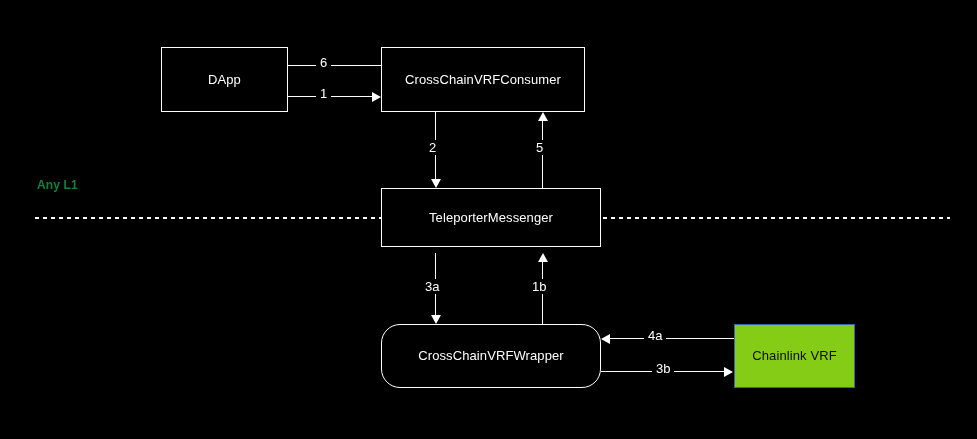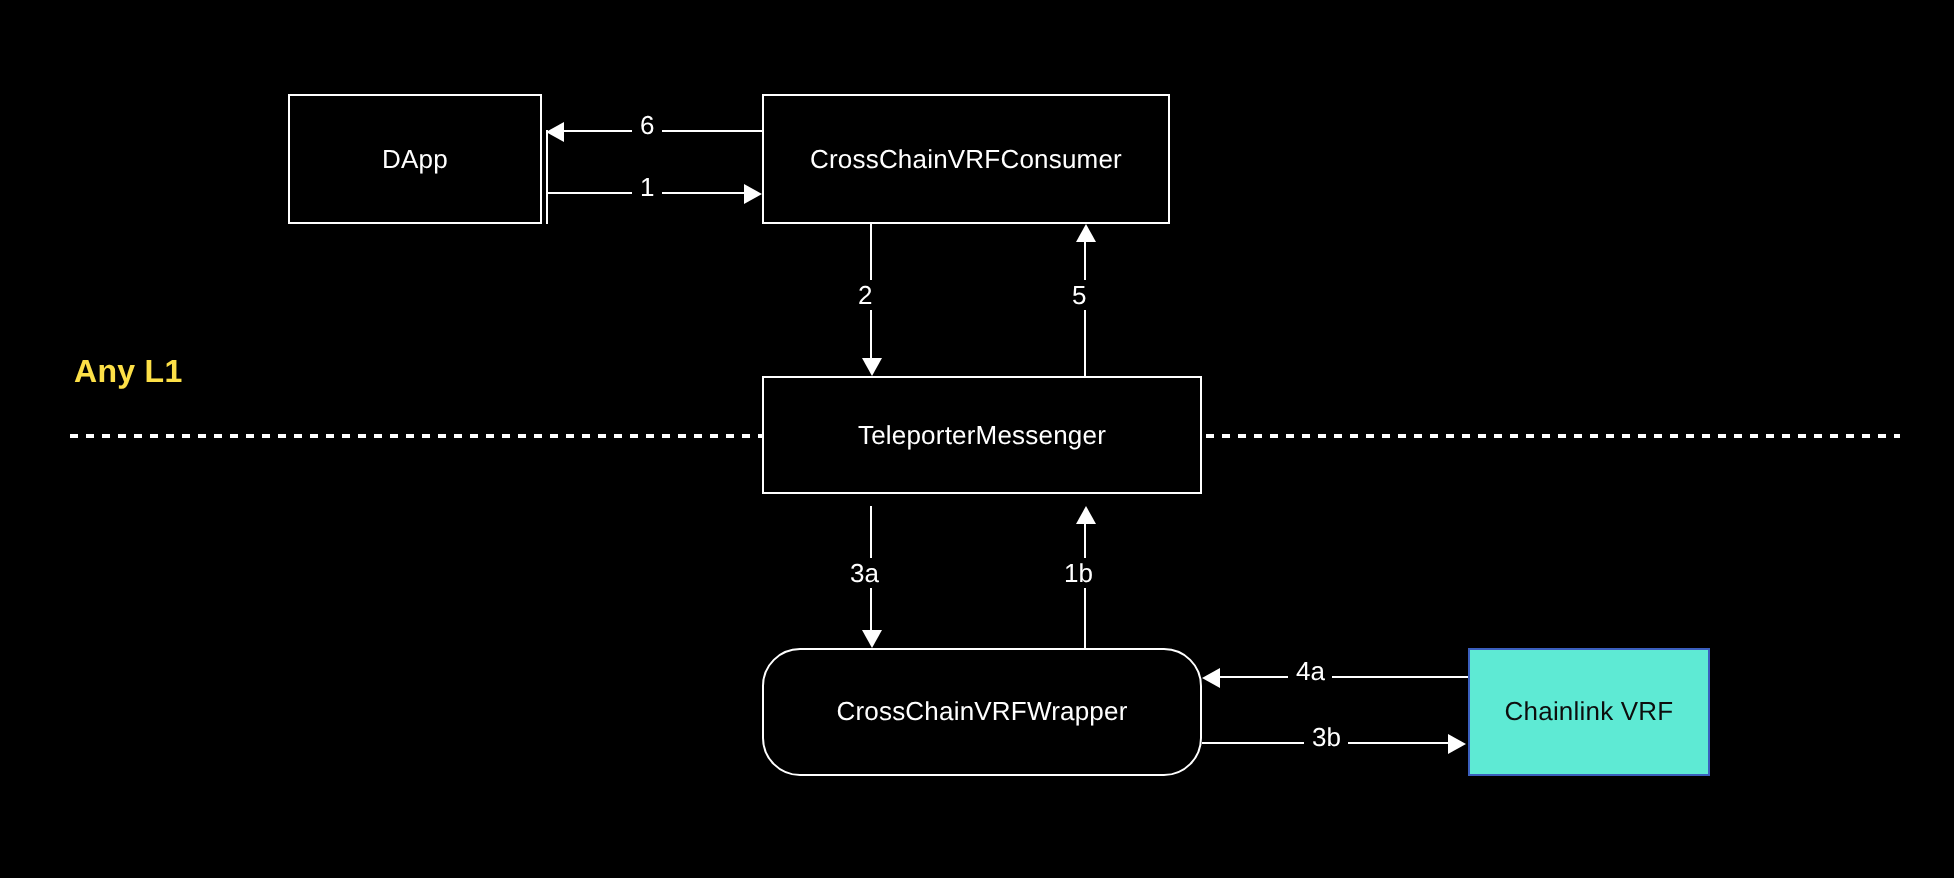--- a/index.html
+++ b/index.html
@@ -26,37 +26,37 @@
     display: flex;
     align-items: center;
     justify-content: center;
     font-size: 13px;
     line-height: 1.2;
     letter-spacing: .1px;
     text-align: center;
     z-index: 5;
   }
   .node.accent {
-    background: #5eead4;
+    background: #84cc16;
     border: 1px solid #3b5fbe;
     color: #0d0d0d;
     align-items: center;
   }
 
-  #node-dapp            { left: 144px; top: 47px;  width: 127px; height: 65px; }
+  #node-dapp            { left: 161px; top: 47px;  width: 127px; height: 65px; }
   #node-consumer        { left: 381px; top: 47px;  width: 204px; height: 65px; }
   #node-teleporter      { left: 381px; top: 188px; width: 220px; height: 59px; }
   #node-wrapper         { left: 381px; top: 324px; width: 220px; height: 64px; border-radius: 19px; }
   #node-chainlink-vrf   { left: 734px; top: 324px; width: 121px; height: 64px; }
 
   
   .region-label {
     position: absolute;
-    color: #fde047;
-    font-size: 16px;
+    color: #15803d;
+    font-size: 12px;
     font-weight: bold;
     white-space: nowrap;
     letter-spacing: .15px;
     z-index: 4;
   }
   #label-any-l1      { left: 37px; top: 178px; }
   #label-chainlink   { left: 37px; top: 238px; }
 
   
   .separator {

